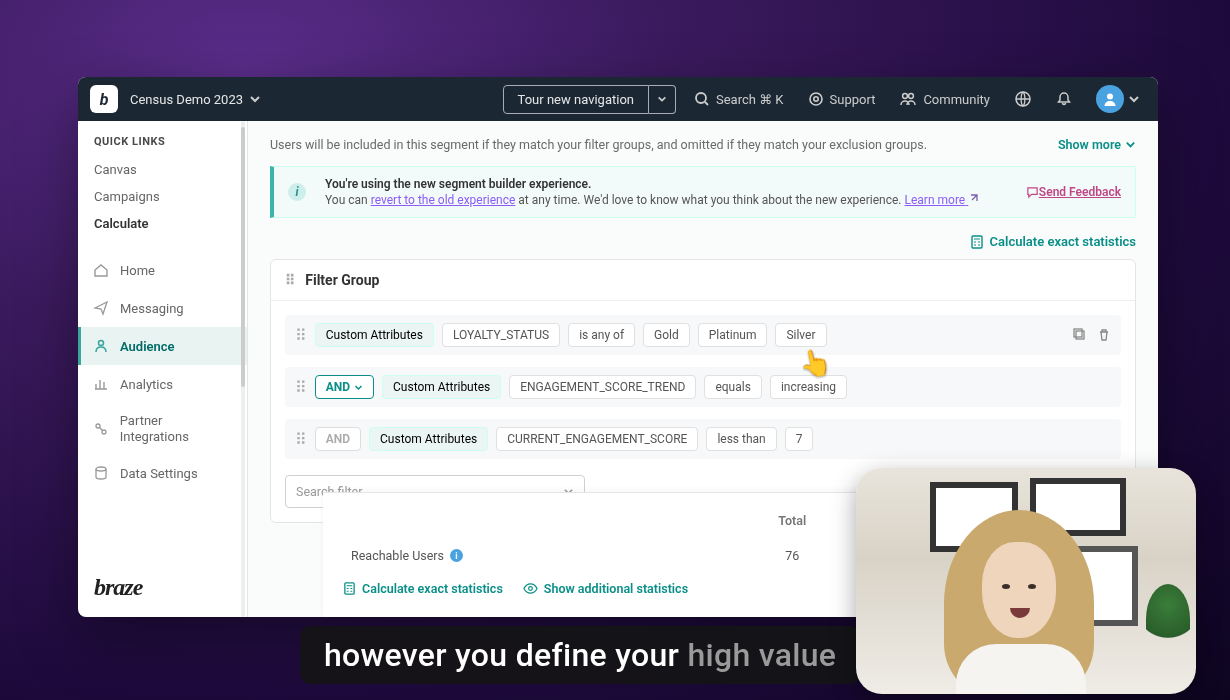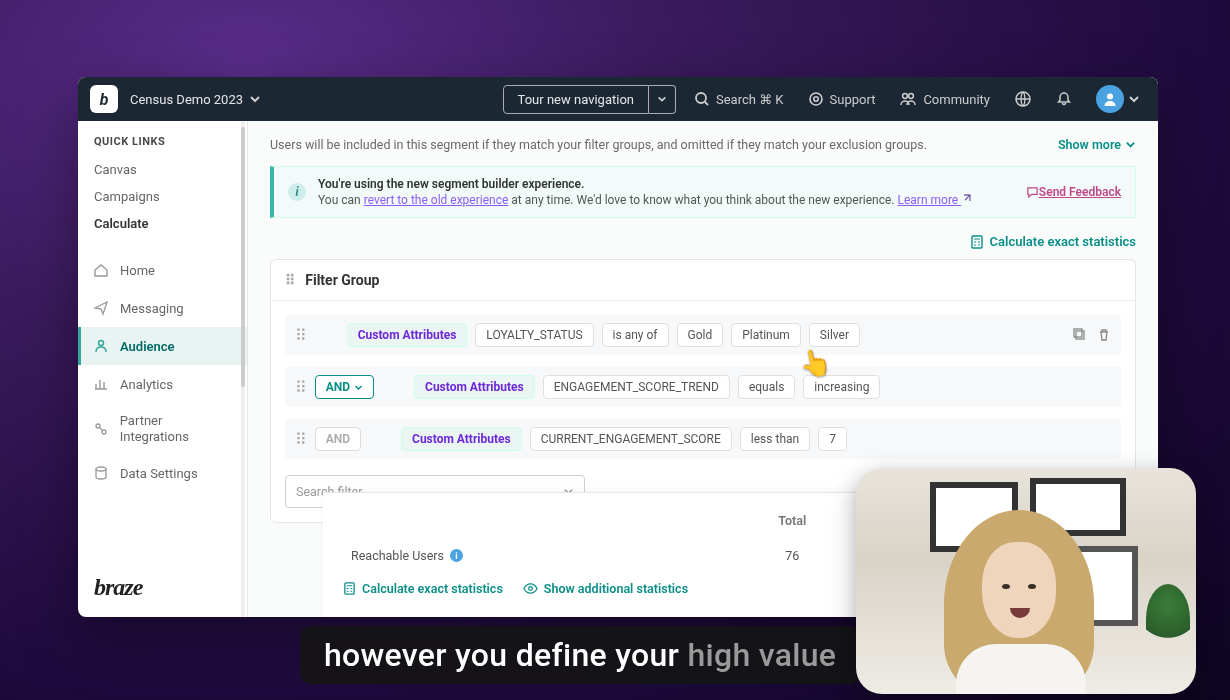--- a/index.html
+++ b/index.html
@@ -48,21 +48,21 @@
   .notice .fb { margin-left:auto; color:#c04787; font-weight:600; display:flex;align-items:center;}
   .calc-row { padding:4px 22px 10px; display:flex; justify-content:flex-end; }
   .calc-link { color:#0a8f88; font-weight:600; font-size:13px; display:flex;align-items:center;gap:6px; cursor:pointer; }
   .fg-card { margin:0 22px; background:#fff; border:1px solid #e5e5e5; border-radius:6px; }
   .fg-head { padding:12px 14px; display:flex;align-items:center;gap:10px; font-weight:700; color:#333; font-size:14px; border-bottom:1px solid #eee; }
   .grip { color:#aaa; cursor:grab; }
   .fg-body { padding:14px; display:flex;flex-direction:column;gap:12px; }
   .filter-row { display:flex; align-items:center; gap:8px; background:#f7f8f9; border-radius:4px; padding:8px 10px; }
   .filter-row.sub { margin-left:0; }
   .chip { background:#fff; border:1px solid #e0e0e0; padding:4px 10px; border-radius:4px; font-size:12px; color:#555; }
-  .chip.teal { color:#6d28d9; background:#eaf5f4; border-color:#cfe; font-weight:700;margin-left:32px; }
+  .chip.teal { color:#000000; background:#eaf5f4; border-color:#cfe; font-weight:400; }
   .chip.and { color:#0a8f88; font-weight:700; border:1px solid #0a8f88; display:flex;align-items:center;gap:4px; }
   .chip.and.muted { color:#aaa; border-color:#ddd; font-weight:600; }
   .row-actions { margin-left:auto; display:flex; gap:10px; color:#888; }
   .row-actions span { cursor:pointer; }
   .search-filter { margin-top:4px; width:300px; border:1px solid #d0d0d0; border-radius:4px; padding:8px 10px; color:#999; font-size:12.5px; display:flex; align-items:center; justify-content:space-between; cursor:pointer; }
   .stats-panel { position:absolute; left:245px; right:0; bottom:0; height:125px; background:#fff; border-top:1px solid #e5e5e5; box-shadow:0 -2px 6px rgba(0,0,0,0.04); padding:10px 20px; }
   .stats-table { width:100%; font-size:12.5px; color:#555; }
   .stats-table th { font-weight:600; color:#777; padding:8px 6px; text-align:center; }
   .stats-table td { padding:10px 6px; }
   .stats-table td.lbl { text-align:left; display:flex;align-items:center;gap:6px; }
@@ -225,21 +225,21 @@
         <span class="show-more">
           <span>Show more</span>
           <svg width="11" height="11" viewBox="0 0 12 12">
               <path d="M2 4l4 4 4-4" stroke="#0a8f88" stroke-width="2" fill="none"></path>
             </svg>
         </span>
       </div>
 
       <div class="notice">
         <div class="i">i</div>
-        <div style="flex:1;">
+        <div style="flex:1;margin-left:7px;">
           <div style="font-weight:600;color:#333;">You're using the new segment builder experience.</div>
           <div style="margin-top:2px;">
             <span>You can </span><a>revert to the old experience</a><span> at any time. We'd love to know what you think about the new experience. </span><a><span>Learn more</span> <svg style="display:inline;" width="10" height="10" viewBox="0 0 10 10">
                   <path d="M3 1h6v6M9 1L4 6" stroke="#7a5fb0" stroke-width="1.3" fill="none"></path>
                 </svg></a>
           </div>
         </div>
         <a class="fb">
           <svg width="13" height="13" viewBox="0 0 14 14">
               <path d="M2 2h10v7H6l-3 3V9H2z" stroke="#c04787" stroke-width="1.3" fill="none"></path>

